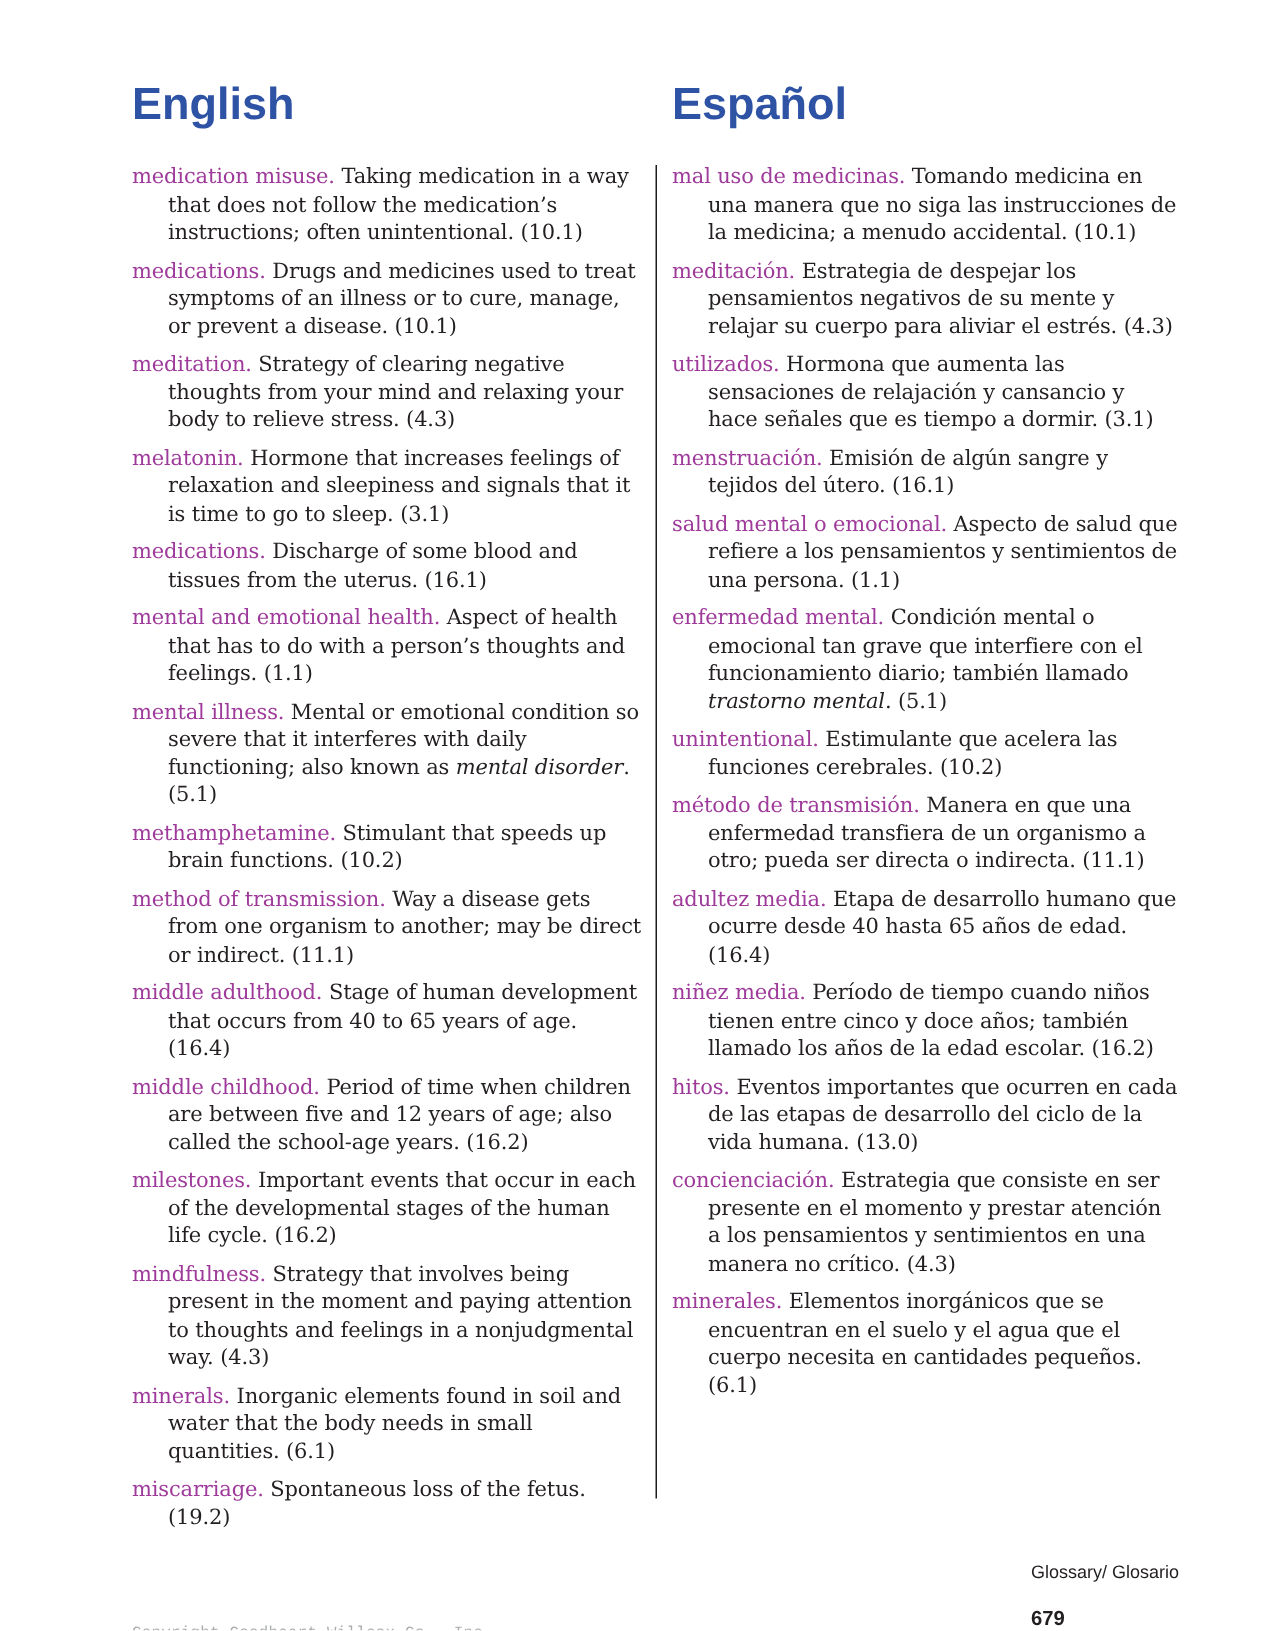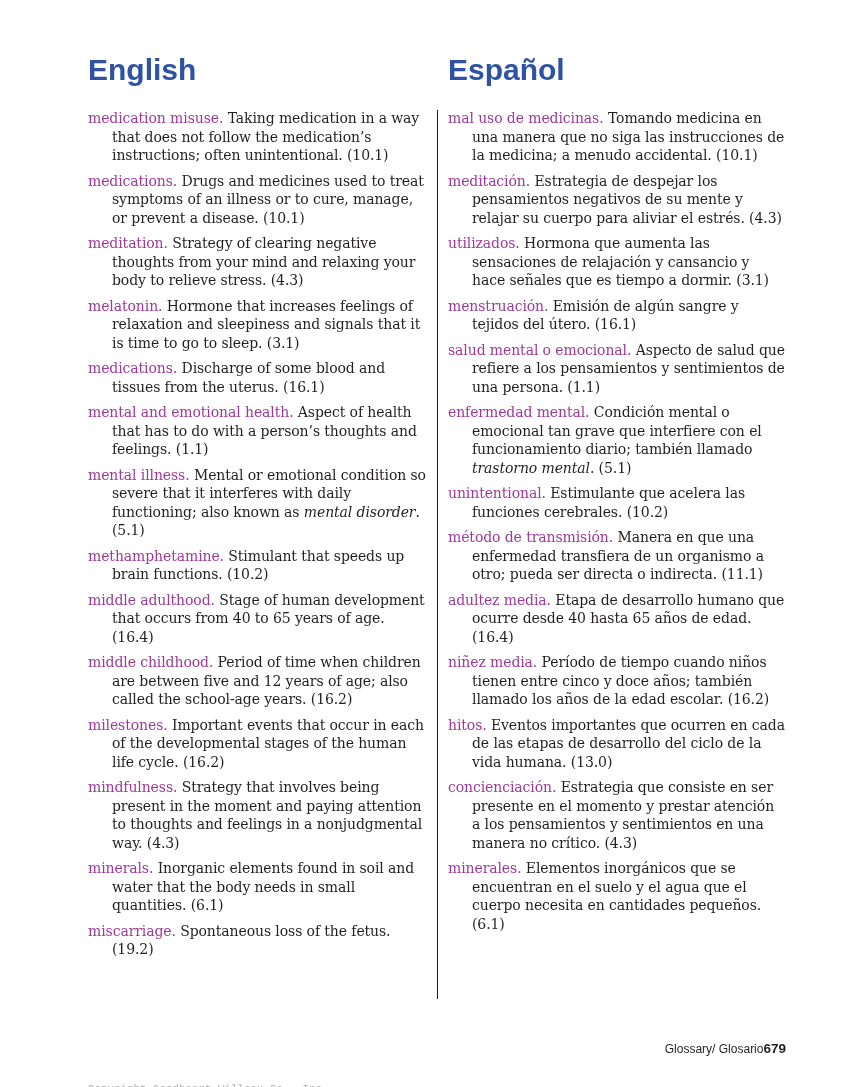--- a/index.html
+++ b/index.html
@@ -62,20 +62,22 @@
   }
   .footer-right {
     position: absolute;
     right: 63px;
     top: 1041px;
     font-family: "Liberation Sans", sans-serif;
     font-size: 12px;
     color: #231f20;
     display: flex;
     align-items: baseline;
+    gap: 16px;
+    flex-direction: column;
   }
   .page-number {
     font-weight: 700;
     font-size: 13.5px;
   }
 </style>
 </head>
 <body>
 
 <div class="page">
@@ -84,20 +86,21 @@
     <h1 class="heading">English</h1>
     <div class="entries">
         <p class="entry"><span class="term">medication misuse. </span><span class="seg">Taking medication in a way that does not follow the medication’s instructions; often unintentional. (10.1)</span></p>
         <p class="entry"><span class="term">medications. </span><span class="seg">Drugs and medicines used to treat symptoms of an illness or to cure, manage, or prevent a disease. (10.1)</span></p>
         <p class="entry"><span class="term">meditation. </span><span class="seg">Strategy of clearing negative thoughts from your mind and relaxing your body to relieve stress. (4.3)</span></p>
         <p class="entry"><span class="term">melatonin. </span><span class="seg">Hormone that increases feelings of relaxation and sleepiness and signals that it is time to go to sleep. (3.1)</span></p>
         <p class="entry"><span class="term">medications. </span><span class="seg">Discharge of some blood and tissues from the uterus. (16.1)</span></p>
         <p class="entry"><span class="term">mental and emotional health. </span><span class="seg">Aspect of health that has to do with a person’s thoughts and feelings. (1.1)</span></p>
         <p class="entry"><span class="term">mental illness. </span><span class="seg">Mental or emotional condition so severe that it interferes with daily functioning; also known as </span><span class="seg-italic">mental disorder</span><span class="seg">. (5.1)</span></p>
         <p class="entry"><span class="term">methamphetamine. </span><span class="seg">Stimulant that speeds up brain functions. (10.2)</span></p>
+        <p class="entry"><span class="term">method of transmission. </span><span class="seg">Way a disease gets from one organism to another; may be direct or indirect. (11.1)</span></p>
         <p class="entry"><span class="term">middle adulthood. </span><span class="seg">Stage of human development that occurs from 40 to 65 years of age. (16.4)</span></p>
         <p class="entry"><span class="term">middle childhood. </span><span class="seg">Period of time when children are between five and 12 years of age; also called the school-age years. (16.2)</span></p>
         <p class="entry"><span class="term">milestones. </span><span class="seg">Important events that occur in each of the developmental stages of the human life cycle. (16.2)</span></p>
         <p class="entry"><span class="term">mindfulness. </span><span class="seg">Strategy that involves being present in the moment and paying attention to thoughts and feelings in a nonjudgmental way. (4.3)</span></p>
         <p class="entry"><span class="term">minerals. </span><span class="seg">Inorganic elements found in soil and water that the body needs in small quantities. (6.1)</span></p>
         <p class="entry"><span class="term">miscarriage. </span><span class="seg">Spontaneous loss of the fetus. (19.2)</span></p>
       </div>
   </section>
 
   <div class="divider"></div>

